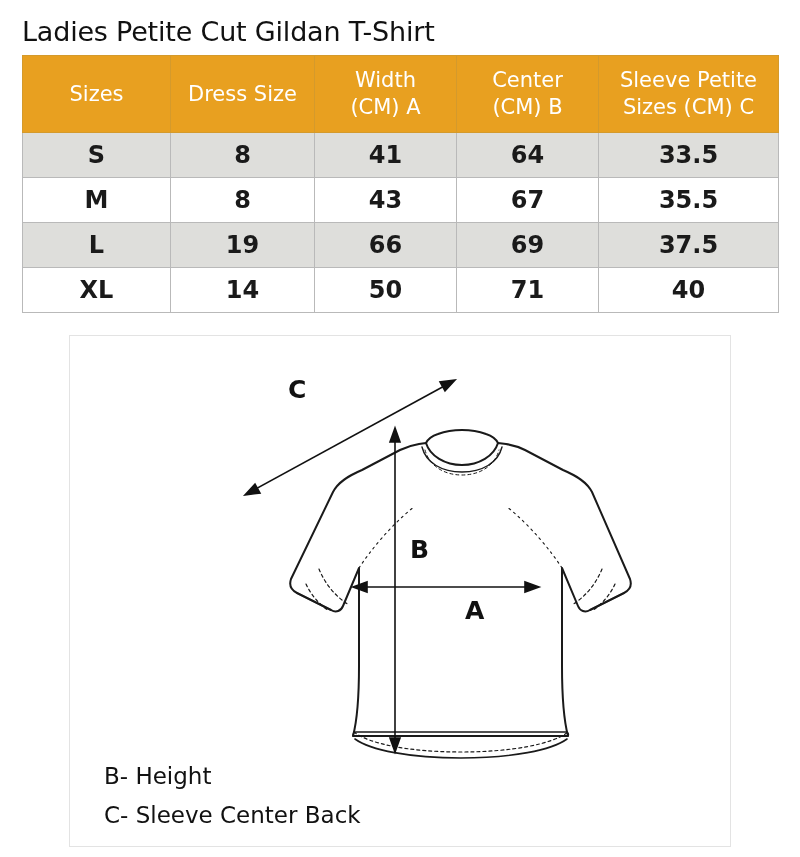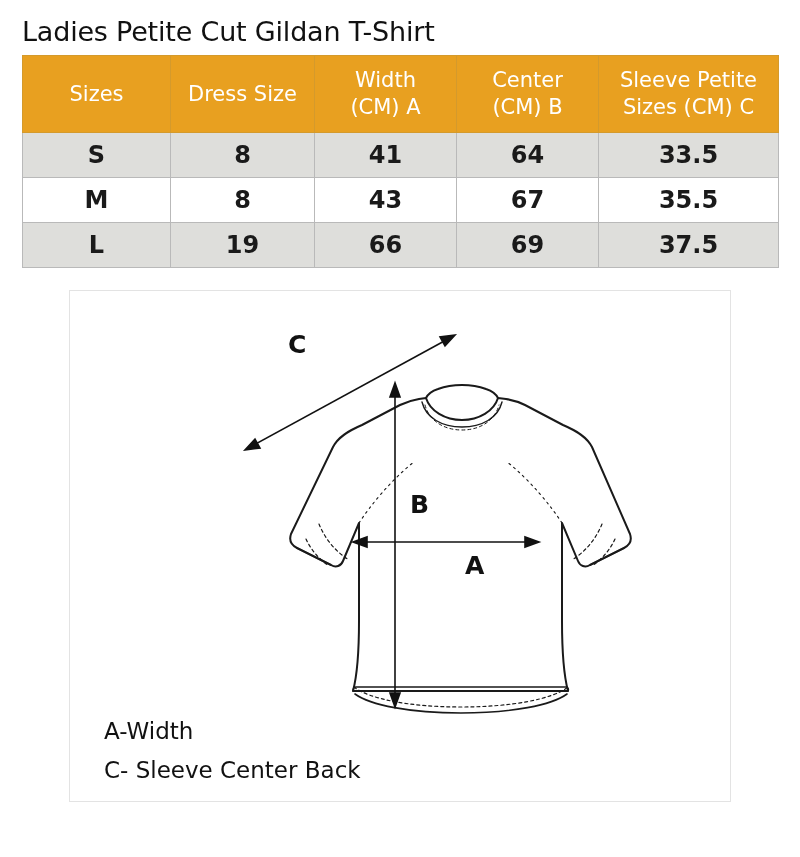--- a/index.html
+++ b/index.html
@@ -145,20 +145,27 @@
           <td>43</td>
           <td>67</td>
           <td>35.5</td>
         </tr>
         <tr class="alt">
           <td>L</td>
           <td>19</td>
           <td>66</td>
           <td>69</td>
           <td>37.5</td>
+        </tr>
+        <tr class="plain">
+          <td>XL</td>
+          <td>14</td>
+          <td>50</td>
+          <td>71</td>
+          <td>40</td>
         </tr>
       </tbody>
     </table>
   </div>
 
   <div class="figure">
     <svg viewBox="0 0 660 510" xmlns="http://www.w3.org/2000/svg">
       <g fill="none" stroke="#1a1a1a" stroke-width="2" stroke-linejoin="round" stroke-linecap="round">
 
         <path d="M263,156
@@ -223,18 +230,18 @@
         <polygon points="175,159 190,157 185,148"></polygon>
         <polygon points="385,44 370,46 375,55"></polygon>
       </g>
 
       <text x="340" y="222" font-family="DejaVu Sans, sans-serif" font-size="25" font-weight="bold" fill="#111">B</text>
       <text x="395" y="283" font-family="DejaVu Sans, sans-serif" font-size="25" font-weight="bold" fill="#111">A</text>
       <text x="218" y="62" font-family="DejaVu Sans, sans-serif" font-size="25" font-weight="bold" fill="#111">C</text>
     </svg>
 
     <div class="legend">
-      <div>A-Width</div>
+      <div>B- Height</div>
       <div>C- Sleeve Center Back</div>
     </div>
   </div>
 
 </div>
 
 </body></html>

